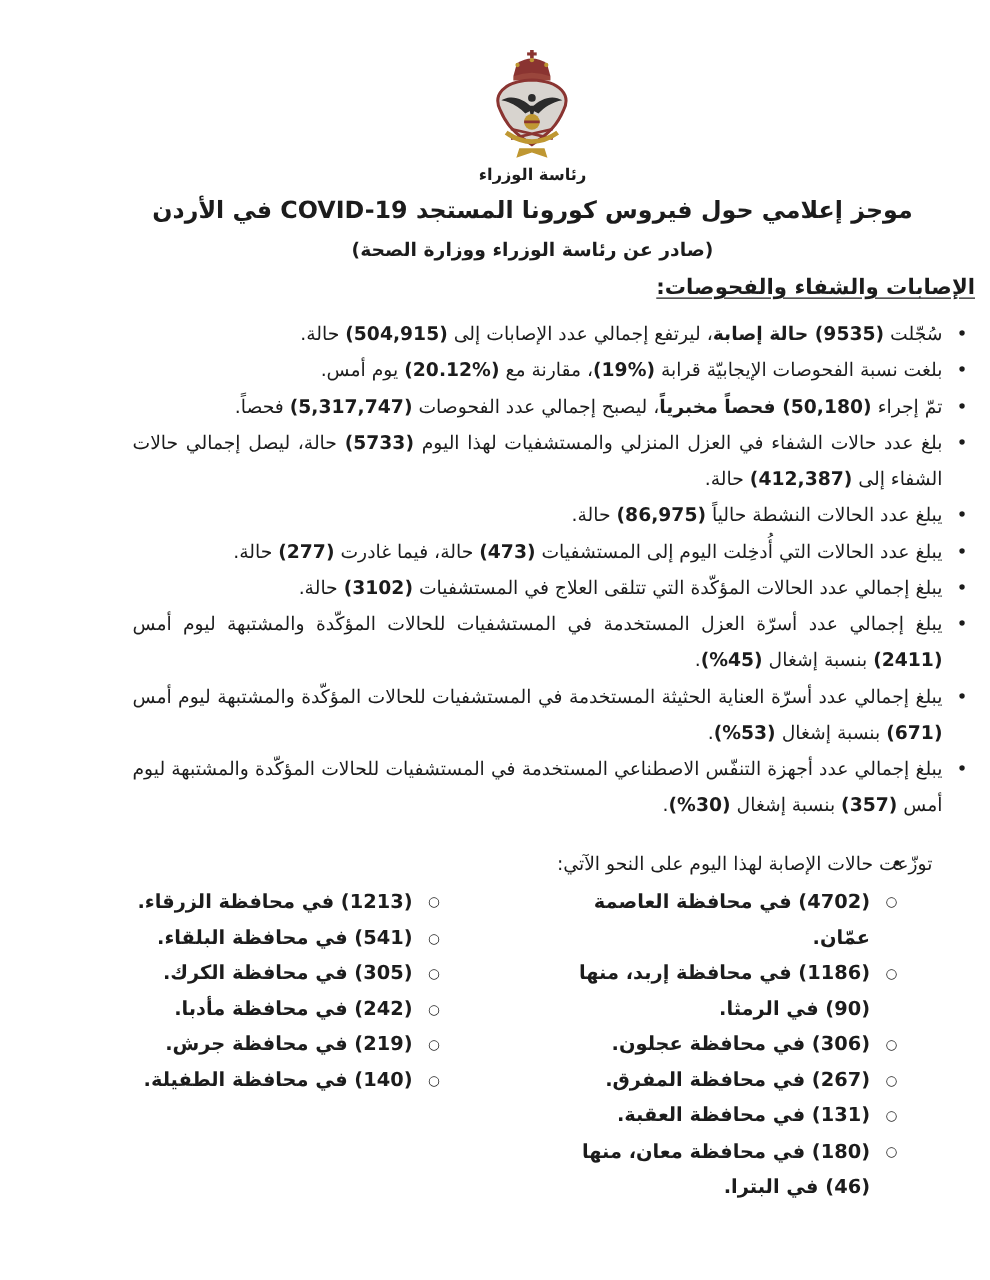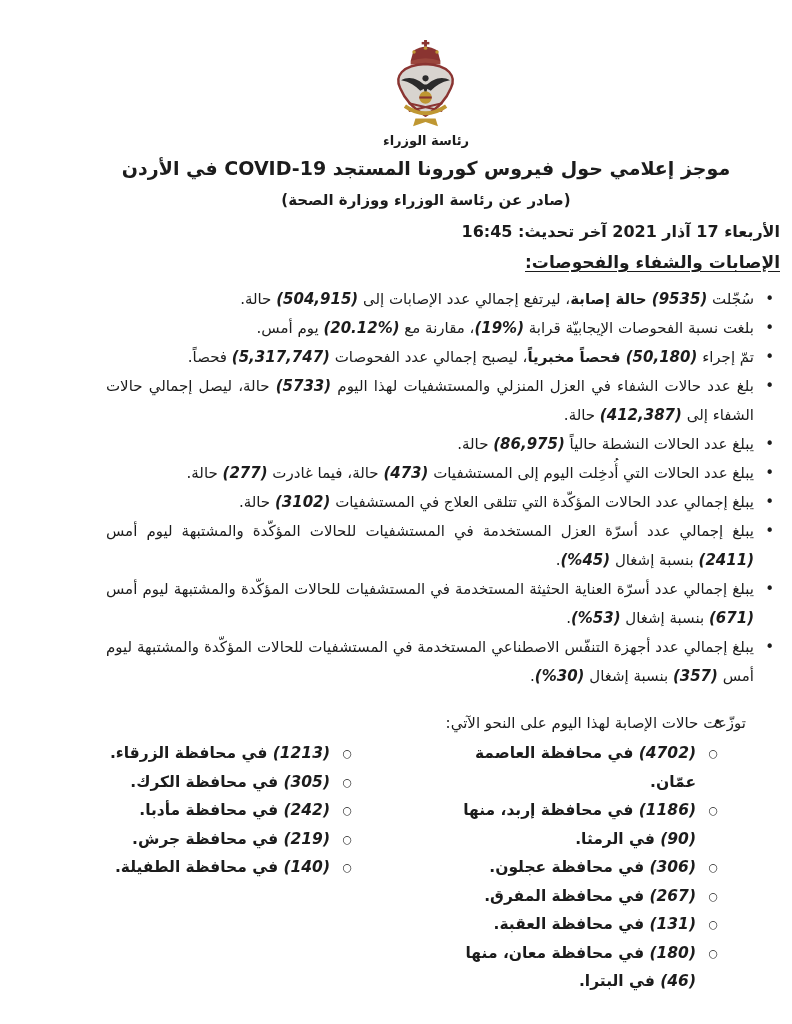--- a/index.html
+++ b/index.html
@@ -26,21 +26,21 @@
   
   ul.bullets { list-style:none; margin:13px 14px 0 0; padding-left:46px; }
   ul.bullets li {
     position:relative; padding-right:24px;
     font-size:15px; line-height:29px;
     text-align:justify;
   }
   ul.bullets li::before { content:"\2022"; position:absolute; right:4px; top:0; font-size:15px; }
 
   .b { font-weight:bold; }
-  .num { unicode-bidi:isolate;font-style:italic; }
+  .num { unicode-bidi:isolate; }
 
   
   .dist { margin-top:18px; }
   .dist-intro { position:relative; text-align:right; font-size:15px; line-height:28px; padding-right:46px; }
   .dist-intro::before { content:"\2022"; position:absolute; right:70px; top:0; }
   .columns { display:flex; direction:rtl; margin-top:2px; }
   .col { width:50%; }
   .colA { padding-right:74px; }
   .colB { padding-right:74px; }
   ul.circles { list-style:none; }
@@ -93,21 +93,20 @@
 
       <path class="s-gold" d="M36 69 Q57.5 84 79 69"></path>
 
       <path class="c-gold" d="M47 82 L68 82 L70.5 90 L57.5 85.5 L44.5 90 Z"></path>
     </svg>
     <div class="logo-caption">رئاسة الوزراء</div>
     <h1 class="title">موجز إعلامي حول فيروس كورونا المستجد COVID-19 في الأردن</h1>
     <div class="subtitle">(صادر عن رئاسة الوزراء ووزارة الصحة)</div>
   </div>
 
-  <div class="date-line">الأربعاء 17 آذار 2021 آخر تحديث: 16:45</div>
 
   <div class="section-header">
     <span class="u">الإصابات والشفاء والفحوصات:</span>
   </div>
 
   <ul class="bullets">
 
       <li><span><span>سُجّلت </span><span class="b num" dir="ltr">(9535)</span><span class="b"> </span><span class="b">حالة إصابة</span><span>، ليرتفع إجمالي عدد الإصابات إلى </span><span class="b num" dir="ltr">(504,915)</span><span> حالة.</span></span></li>
 
 
@@ -144,20 +143,21 @@
           <li><span><span class="b num" dir="ltr">(267)</span><span class="b"> في محافظة المفرق.</span></span></li>
 
           <li><span><span class="b num" dir="ltr">(131)</span><span class="b"> في محافظة العقبة.</span></span></li>
 
           <li><span><span class="b num" dir="ltr">(180)</span><span class="b"> في محافظة معان، منها </span><span class="b num" dir="ltr">(46)</span><span class="b"> في البترا.</span></span></li>
         </ul>
       <ul class="circles col colB">
 
           <li><span><span class="b num" dir="ltr">(1213)</span><span class="b"> في محافظة الزرقاء.</span></span></li>
 
+          <li><span><span class="b num" dir="ltr">(541)</span><span class="b"> في محافظة البلقاء.</span></span></li>
 
           <li><span><span class="b num" dir="ltr">(305)</span><span class="b"> في محافظة الكرك.</span></span></li>
 
           <li><span><span class="b num" dir="ltr">(242)</span><span class="b"> في محافظة مأدبا.</span></span></li>
 
           <li><span><span class="b num" dir="ltr">(219)</span><span class="b"> في محافظة جرش.</span></span></li>
 
           <li><span><span class="b num" dir="ltr">(140)</span><span class="b"> في محافظة الطفيلة.</span></span></li>
         </ul>
     </div>

